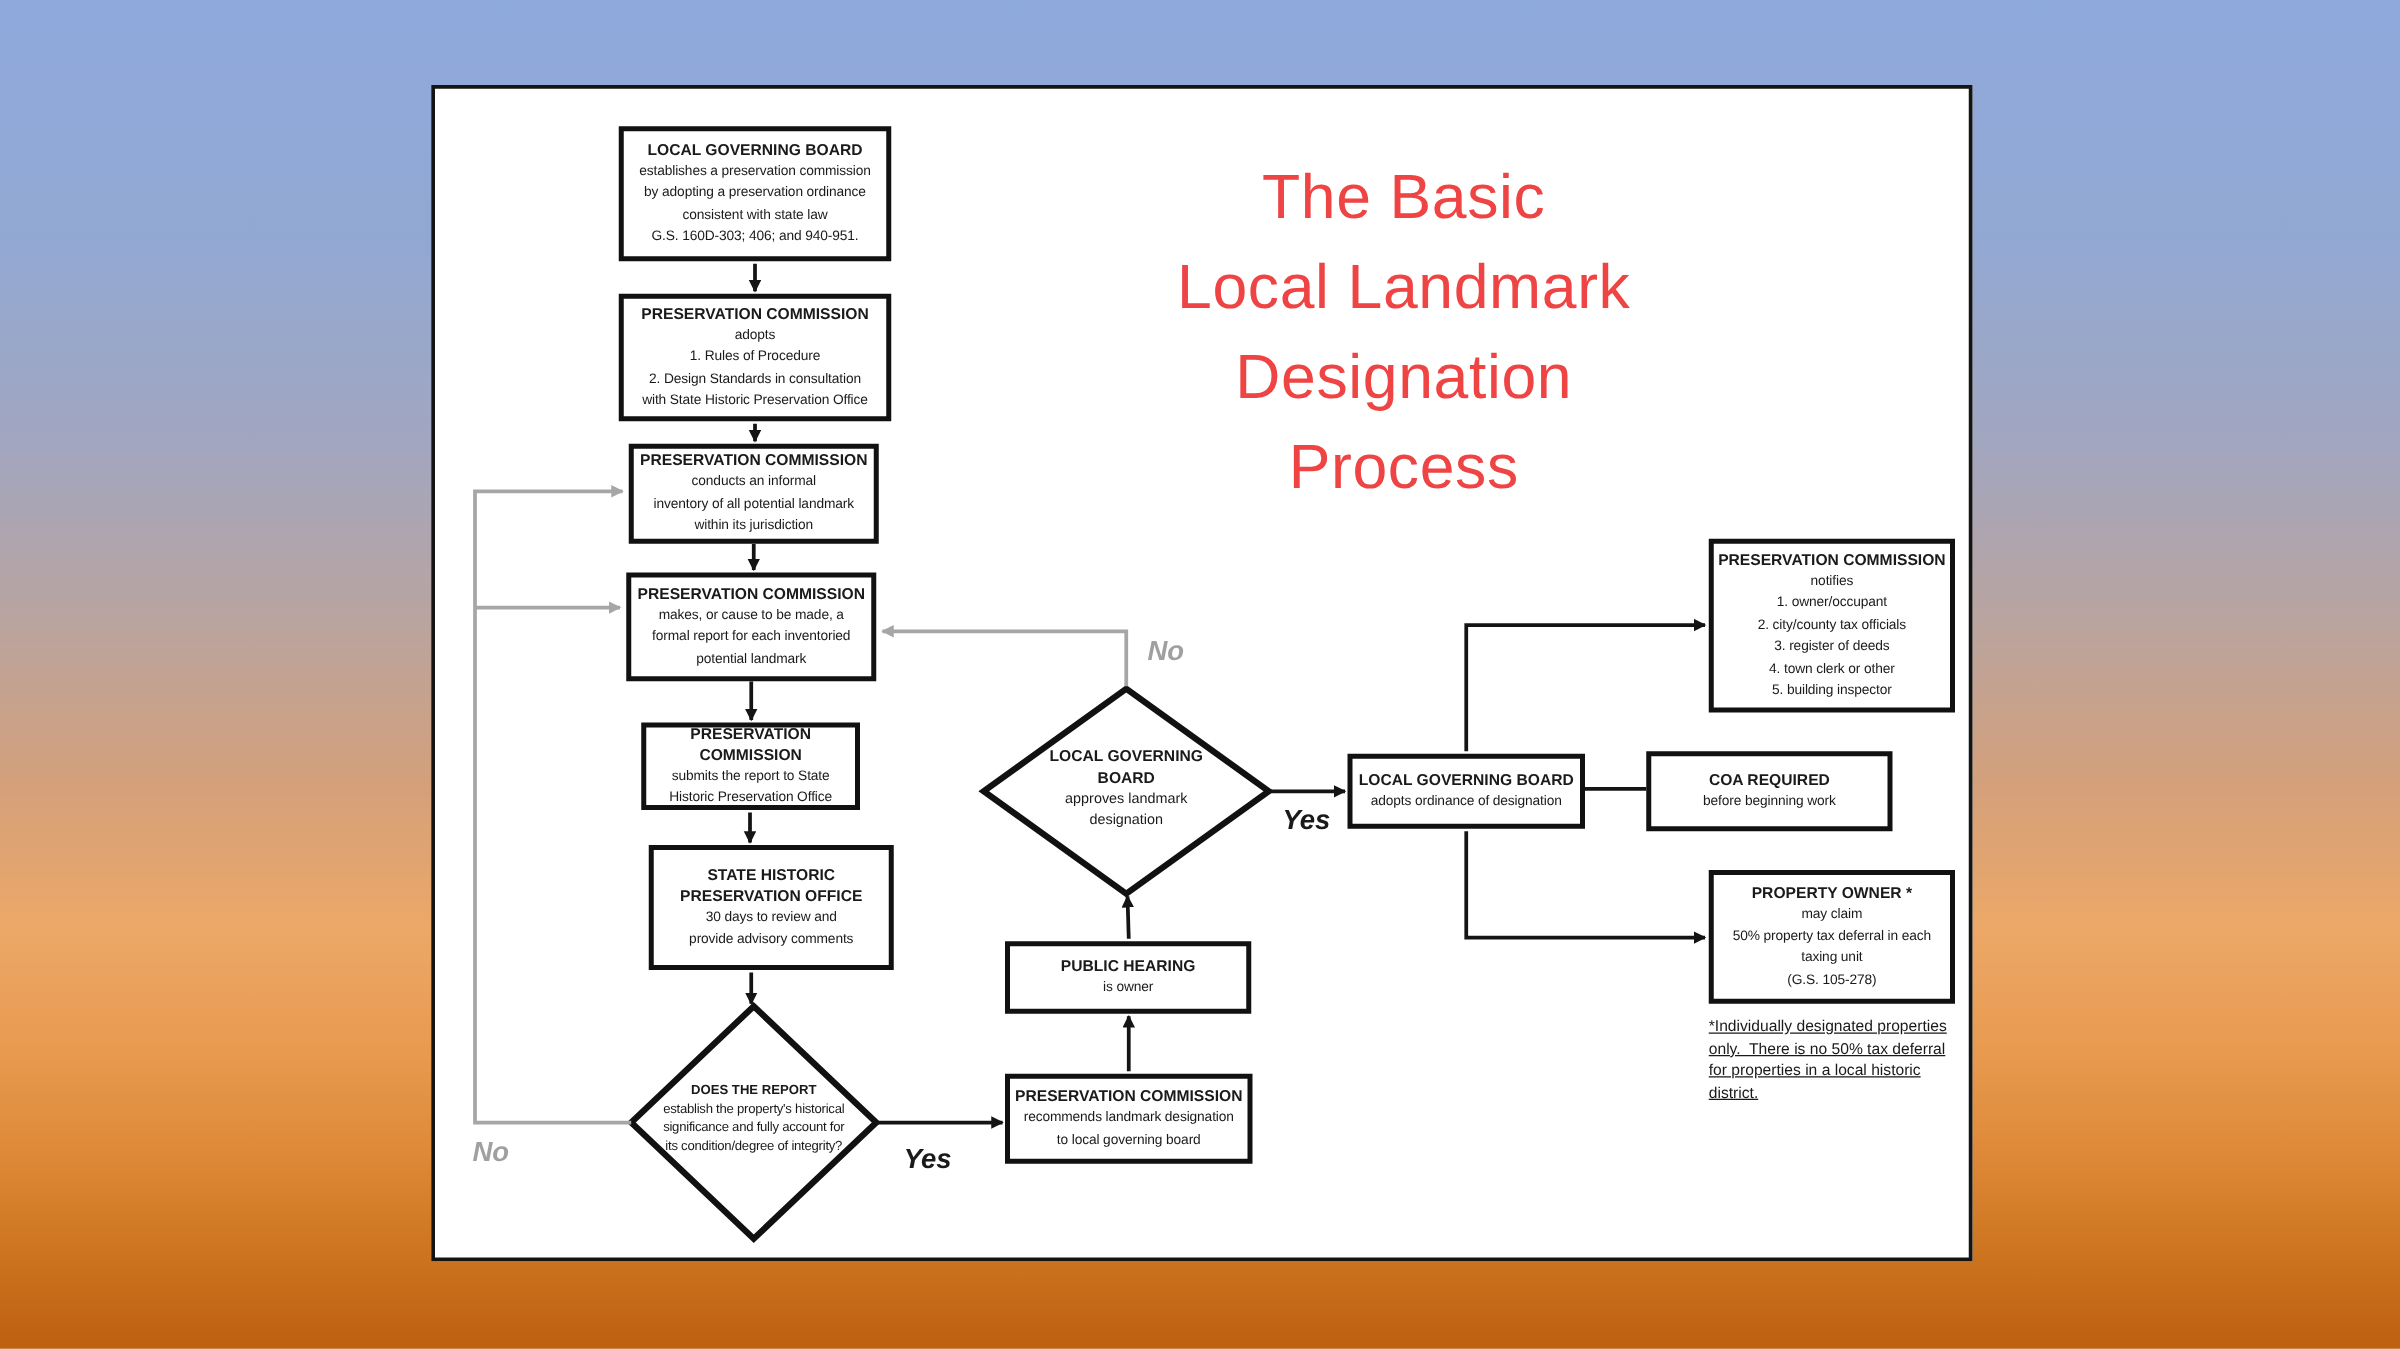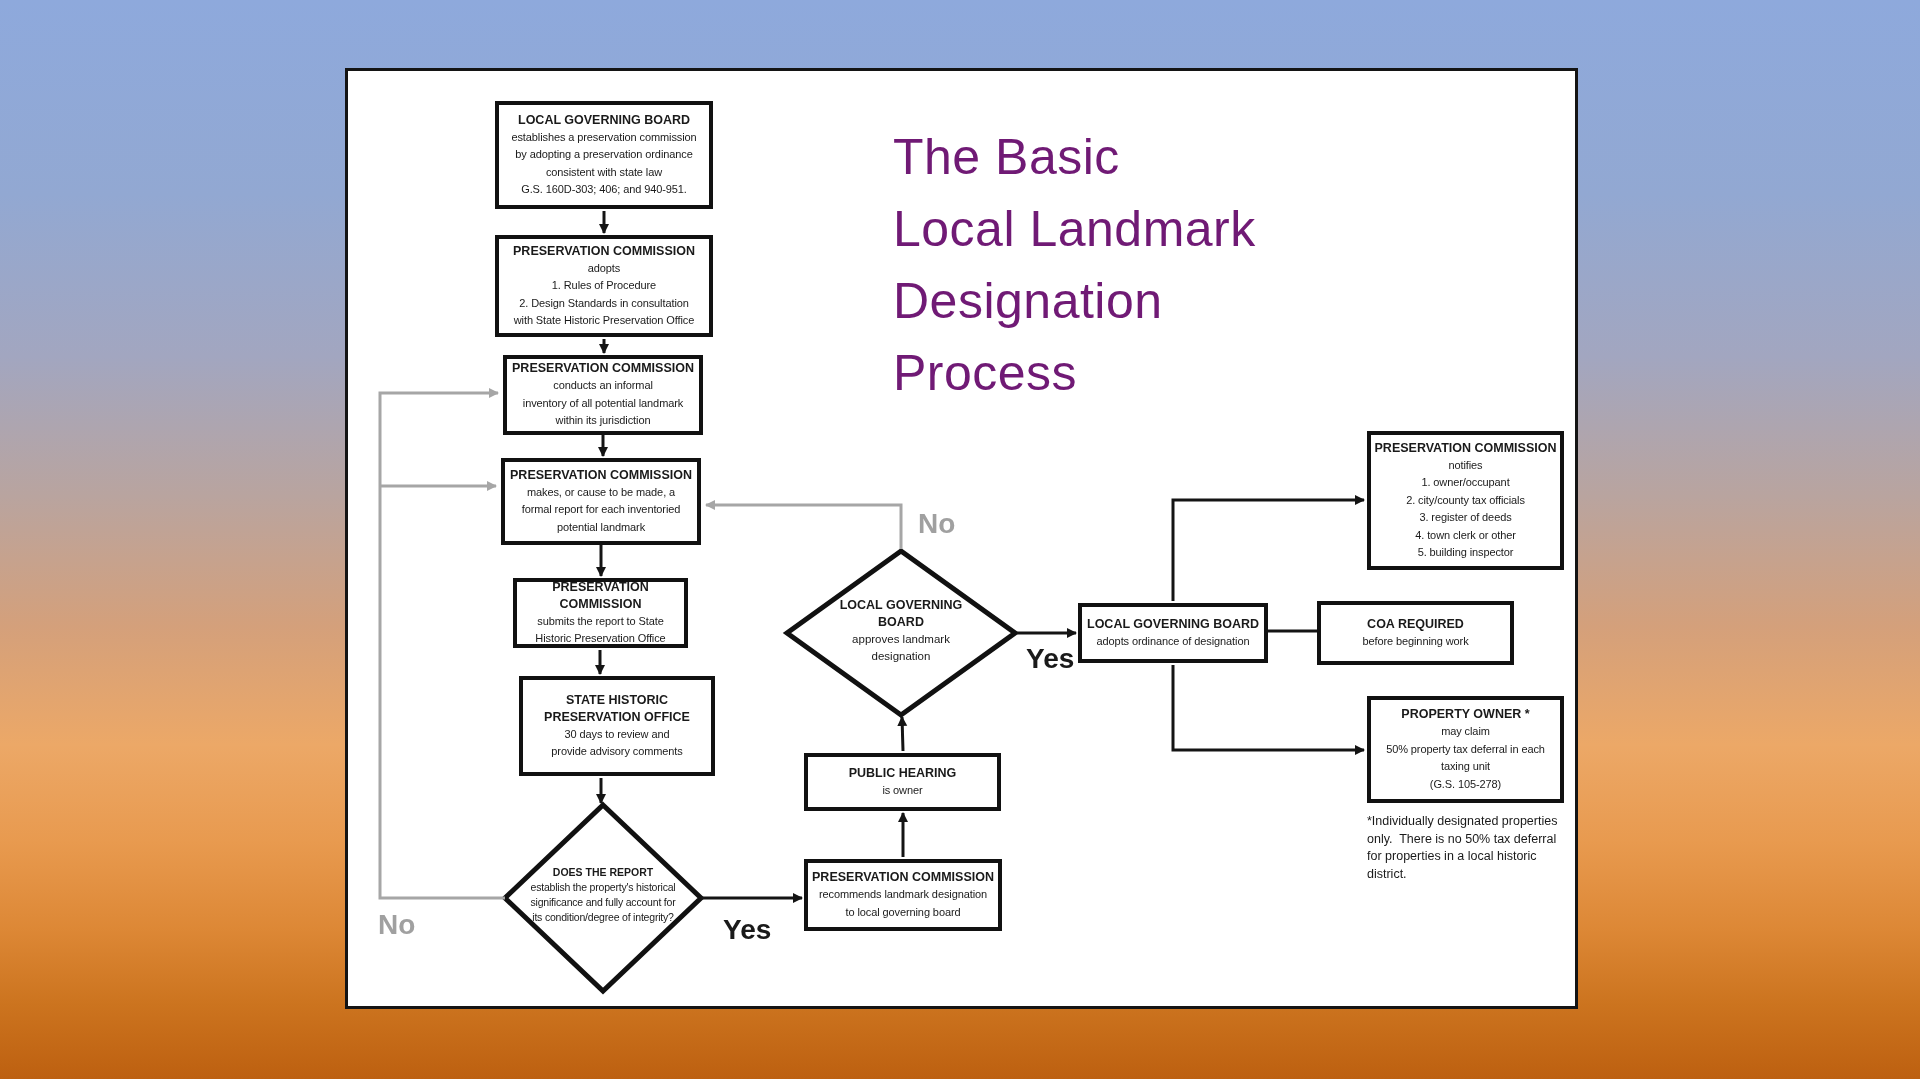--- a/index.html
+++ b/index.html
@@ -10,44 +10,44 @@
       #8ea9dc 0%, #92a8d2 18%, #a2a6c0 33%, #b9a49f 46%,
       #d4a07b 58%, #eca867 69%, #e89a4f 78%, #dd8836 86%,
       #cc741f 93%, #bd6010 100%);
   }
   .page{
     position:absolute;left:345px;top:68px;width:1233px;height:941px;
     box-sizing:border-box;border:3px solid #141414;background:#ffffff;
   }
   .main-title{
     position:absolute;left:545px;top:50px;width:460px;
-    font-size:50px;line-height:72px;text-align:left;color:#701a75;
+    font-size:50px;line-height:72px;text-align:center;color:#ef4444;
     letter-spacing:0.5px;
   }
   .node{
     position:absolute;background:#fff;border:4px solid #111;box-sizing:border-box;
     display:flex;flex-direction:column;justify-content:center;
     text-align:center;color:#1a1a1a;z-index:2;
   }
   .node .t{font-weight:700;font-size:12.5px;line-height:17px;}
   .node .b div{font-size:11px;line-height:17.5px;letter-spacing:-0.1px;white-space:nowrap;}
   .dtext{
     position:absolute;text-align:center;color:#1a1a1a;z-index:2;background:transparent;
   }
   .dtext .t{font-weight:700;}
   .d-big .t{font-size:12.5px;line-height:17px;}
   .d-big .b div{font-size:11.5px;line-height:17px;}
   .d-small .t{font-size:10.5px;line-height:15px;font-weight:700;}
   .d-small .b div{font-size:10.5px;line-height:15px;letter-spacing:-0.2px;white-space:nowrap;}
   .decision-label{
-    position:absolute;font-weight:700;font-size:28px;color:#1a1a1a;z-index:2;
+    position:absolute;font-weight:700;font-size:22px;color:#1a1a1a;z-index:2;font-style:italic;
   }
   .decision-label.gray{color:#a0a0a0;}
   .note{
-    position:absolute;left:1019px;top:742px;width:215px;text-align:left;color:#1a1a1a;z-index:2;
+    position:absolute;left:1019px;top:742px;width:215px;text-align:left;color:#1a1a1a;z-index:2;text-decoration:underline;
   }
   .note div{font-size:12.5px;line-height:17.5px;white-space:pre-wrap;}
   svg{position:absolute;left:0;top:0;z-index:1;}
 </style>
 </head>
 <body>
 
 <div class="page">
 
   <svg width="1227" height="935" viewBox="0 0 1227 935">

